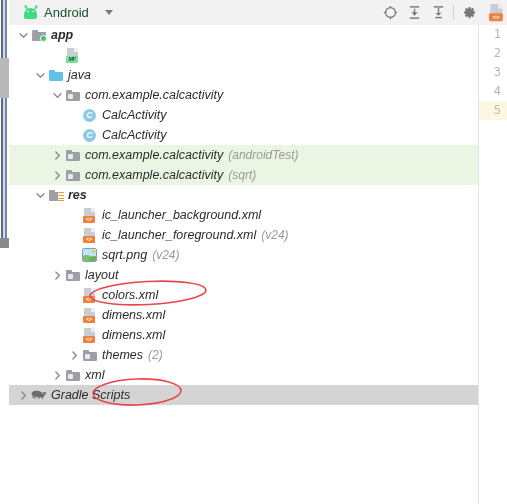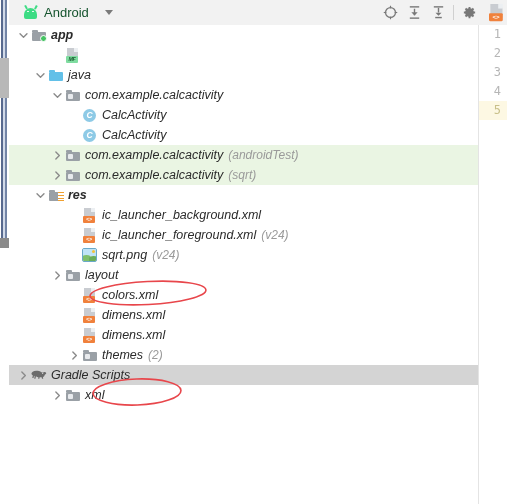--- a/index.html
+++ b/index.html
@@ -479,51 +479,51 @@
         <span class="icon">
           <span class="fldr gray">
             <span class="tab"></span>
             <span class="bdy"></span>
             <span class="chip"></span>
           </span>
         </span>
         <span class="label">themes</span>
         <span class="suffix">(2)</span>
       </div>
+      <div class="row">
+        <span style="display: inline-block; flex: 0 0 42px; height: 20px;"></span>
+        <span class="twisty">
+          <svg width="11" height="11" viewBox="0 0 12 12">
+            <path d="M4.2 2.2 L8 6 L4.2 9.8" fill="none" stroke="#8a8a8a" stroke-width="1.5" stroke-linecap="round" stroke-linejoin="round"></path>
+          </svg>
+        </span>
+        <span class="icon">
+          <span class="fldr gray">
+            <span class="tab"></span>
+            <span class="bdy"></span>
+            <span class="chip"></span>
+          </span>
+        </span>
+        <span class="label">xml</span>
+      </div>
       <div class="row sel">
         <span style="display: inline-block; flex: 0 0 8px; height: 20px;"></span>
         <span class="twisty">
           <svg width="11" height="11" viewBox="0 0 12 12">
             <path d="M4.2 2.2 L8 6 L4.2 9.8" fill="none" stroke="#8a8a8a" stroke-width="1.5" stroke-linecap="round" stroke-linejoin="round"></path>
           </svg>
         </span>
         <span class="icon">
           <span class="elephant"><svg width="17" height="12" viewBox="0 0 18 12">
               <path fill="#6b6b6b" d="M1.5 5.2c0-2 2.1-3.6 5-3.6 2.1 0 4.2.5 5.6 1.4.9.6 1.6.5 2.5.1.9-.4 1.9-.3 2.4.4.4.6.1 1.3-.6 1.6-.6.3-.9.6-1 1.2-.2 1-.8 1.6-1.7 1.9l.3 1.9h-1.3l-.4-1.7h-2.1l-.3 1.7H8.6l.3-1.8c-1-.2-1.9-.6-2.6-1.1l-.5 2.9H4.5l.4-2.8c-.2-.1-.4-.3-.6-.4l-.6 2.3H2.4l.6-2.8c-1-.6-1.5-1.3-1.5-2.2z"></path>
               <circle cx="13.4" cy="4.2" r="0.6" fill="#ffffff"></circle>
             </svg></span>
         </span>
         <span class="label">Gradle Scripts</span>
       </div>
-      <div class="row">
-        <span style="display: inline-block; flex: 0 0 42px; height: 20px;"></span>
-        <span class="twisty">
-          <svg width="11" height="11" viewBox="0 0 12 12">
-            <path d="M4.2 2.2 L8 6 L4.2 9.8" fill="none" stroke="#8a8a8a" stroke-width="1.5" stroke-linecap="round" stroke-linejoin="round"></path>
-          </svg>
-        </span>
-        <span class="icon">
-          <span class="fldr gray">
-            <span class="tab"></span>
-            <span class="bdy"></span>
-            <span class="chip"></span>
-          </span>
-        </span>
-        <span class="label">xml</span>
-      </div>
     </div>
 
   <svg class="ink" viewBox="0 0 507 504">
     <ellipse cx="148" cy="293" rx="58" ry="11.5" fill="none" stroke="#e8464b" stroke-width="1.6" transform="rotate(-3 148 293)"></ellipse>
     <ellipse cx="137" cy="392" rx="44" ry="13" fill="none" stroke="#e8464b" stroke-width="1.6" transform="rotate(-2 137 392)"></ellipse>
   </svg>
 
 </div>
 
 </body></html>

